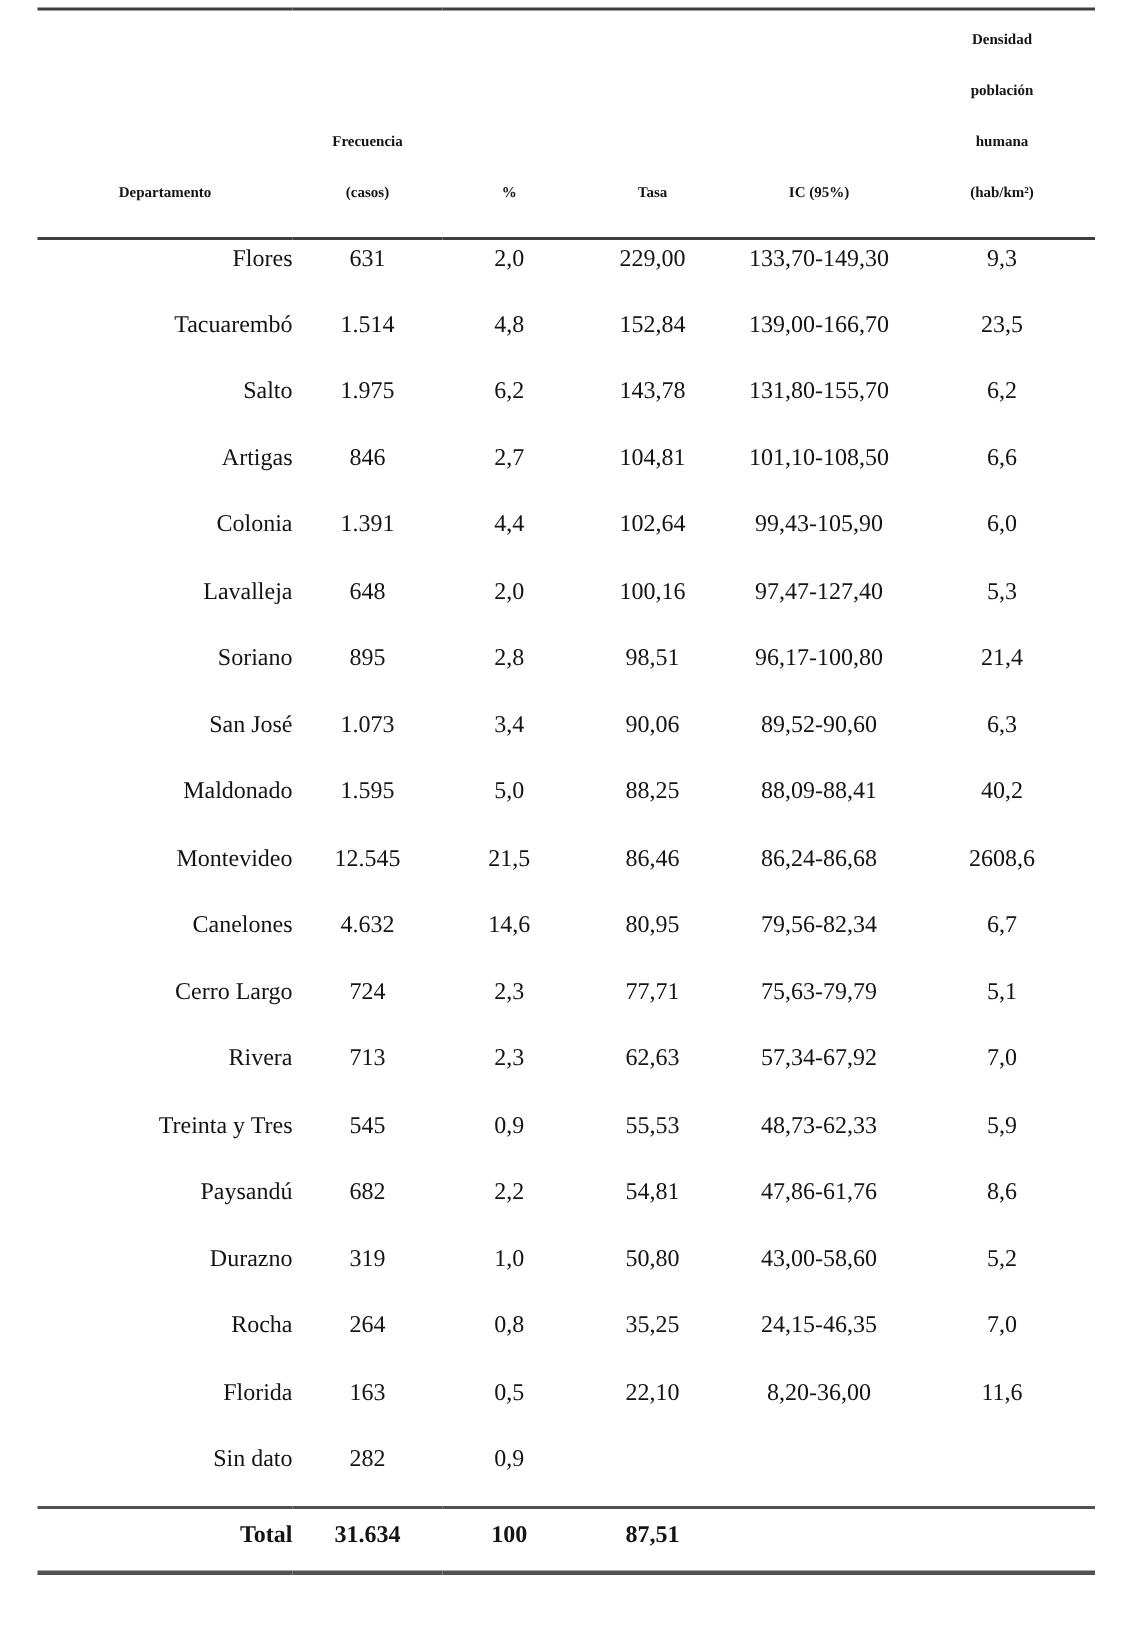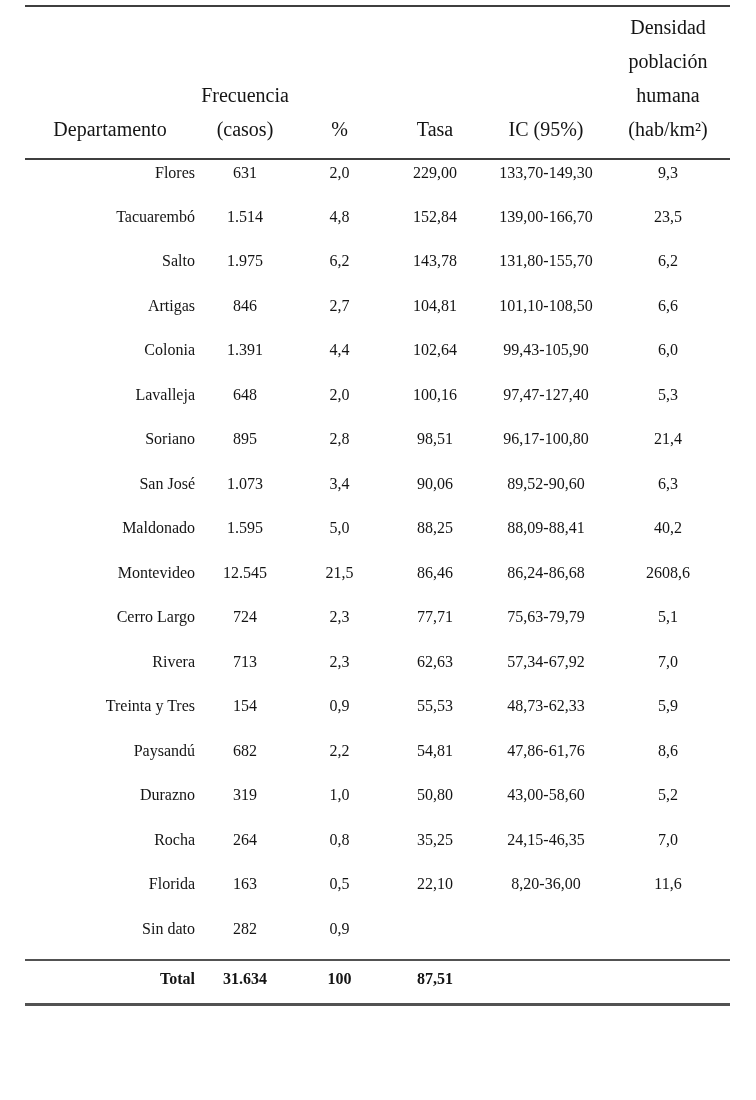--- a/index.html
+++ b/index.html
@@ -29,22 +29,22 @@
     border-top: 2px solid #3f3f3f;
   }
   col.c-dept  { width: 170px; }
   col.c-freq  { width: 100px; }
   col.c-pct   { width: 89px; }
   col.c-tasa  { width: 102px; }
   col.c-ic    { width: 120px; }
   col.c-dens  { width: 124px; }
 
   thead th {
-    font-size: 20px;
-    font-weight: normal;
+    font-size: 10px;
+    font-weight: bold;
     text-align: center;
     vertical-align: bottom;
     height: 153px;
     box-sizing: border-box;
     padding: 0 0 12px 0;
     border-bottom: 2px solid #3f3f3f;
   }
   thead th .hline {
     line-height: 34px;
     white-space: nowrap;
@@ -184,38 +184,46 @@
       </tr>
       <tr>
         <td class="dept">Montevideo</td>
         <td>12.545</td>
         <td>21,5</td>
         <td>86,46</td>
         <td>86,24-86,68</td>
         <td>2608,6</td>
       </tr>
       <tr>
+        <td class="dept">Canelones</td>
+        <td>4.632</td>
+        <td>14,6</td>
+        <td>80,95</td>
+        <td>79,56-82,34</td>
+        <td>6,7</td>
+      </tr>
+      <tr>
         <td class="dept">Cerro Largo</td>
         <td>724</td>
         <td>2,3</td>
         <td>77,71</td>
         <td>75,63-79,79</td>
         <td>5,1</td>
       </tr>
       <tr>
         <td class="dept">Rivera</td>
         <td>713</td>
         <td>2,3</td>
         <td>62,63</td>
         <td>57,34-67,92</td>
         <td>7,0</td>
       </tr>
       <tr>
         <td class="dept">Treinta y Tres</td>
-        <td>154</td>
+        <td>545</td>
         <td>0,9</td>
         <td>55,53</td>
         <td>48,73-62,33</td>
         <td>5,9</td>
       </tr>
       <tr>
         <td class="dept">Paysandú</td>
         <td>682</td>
         <td>2,2</td>
         <td>54,81</td>

